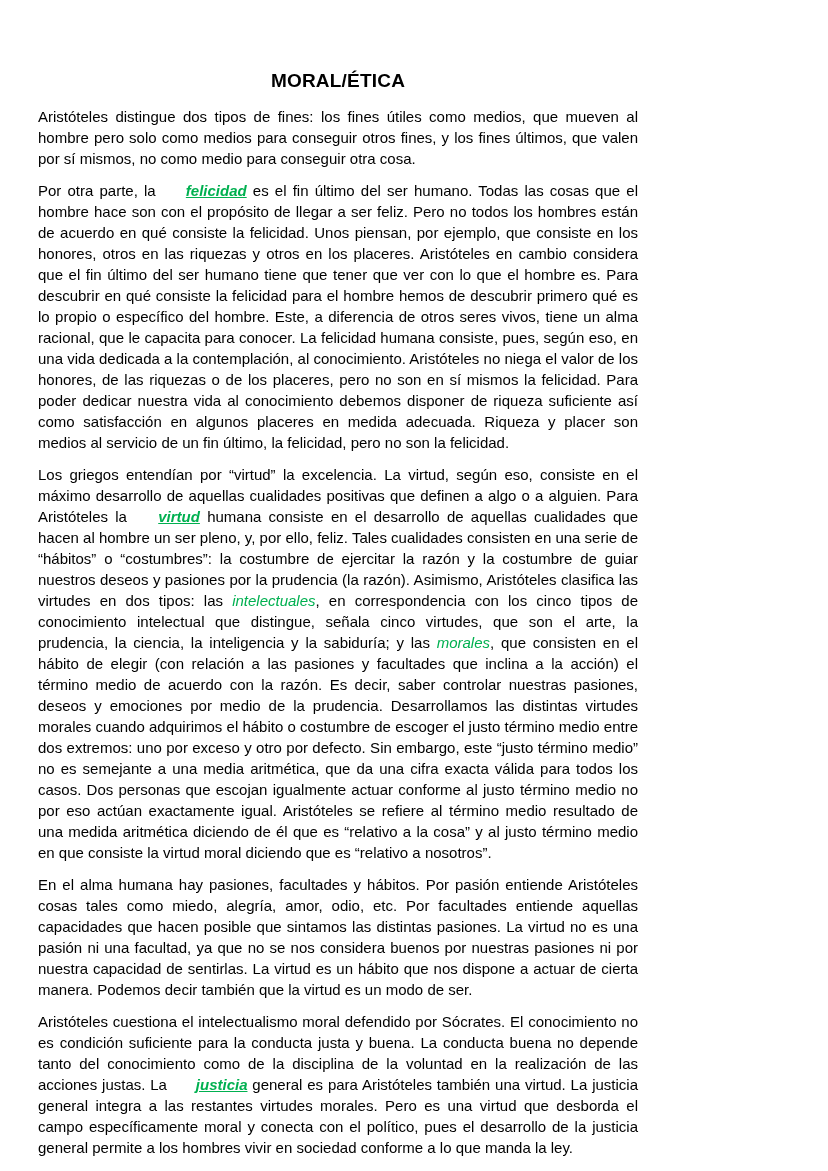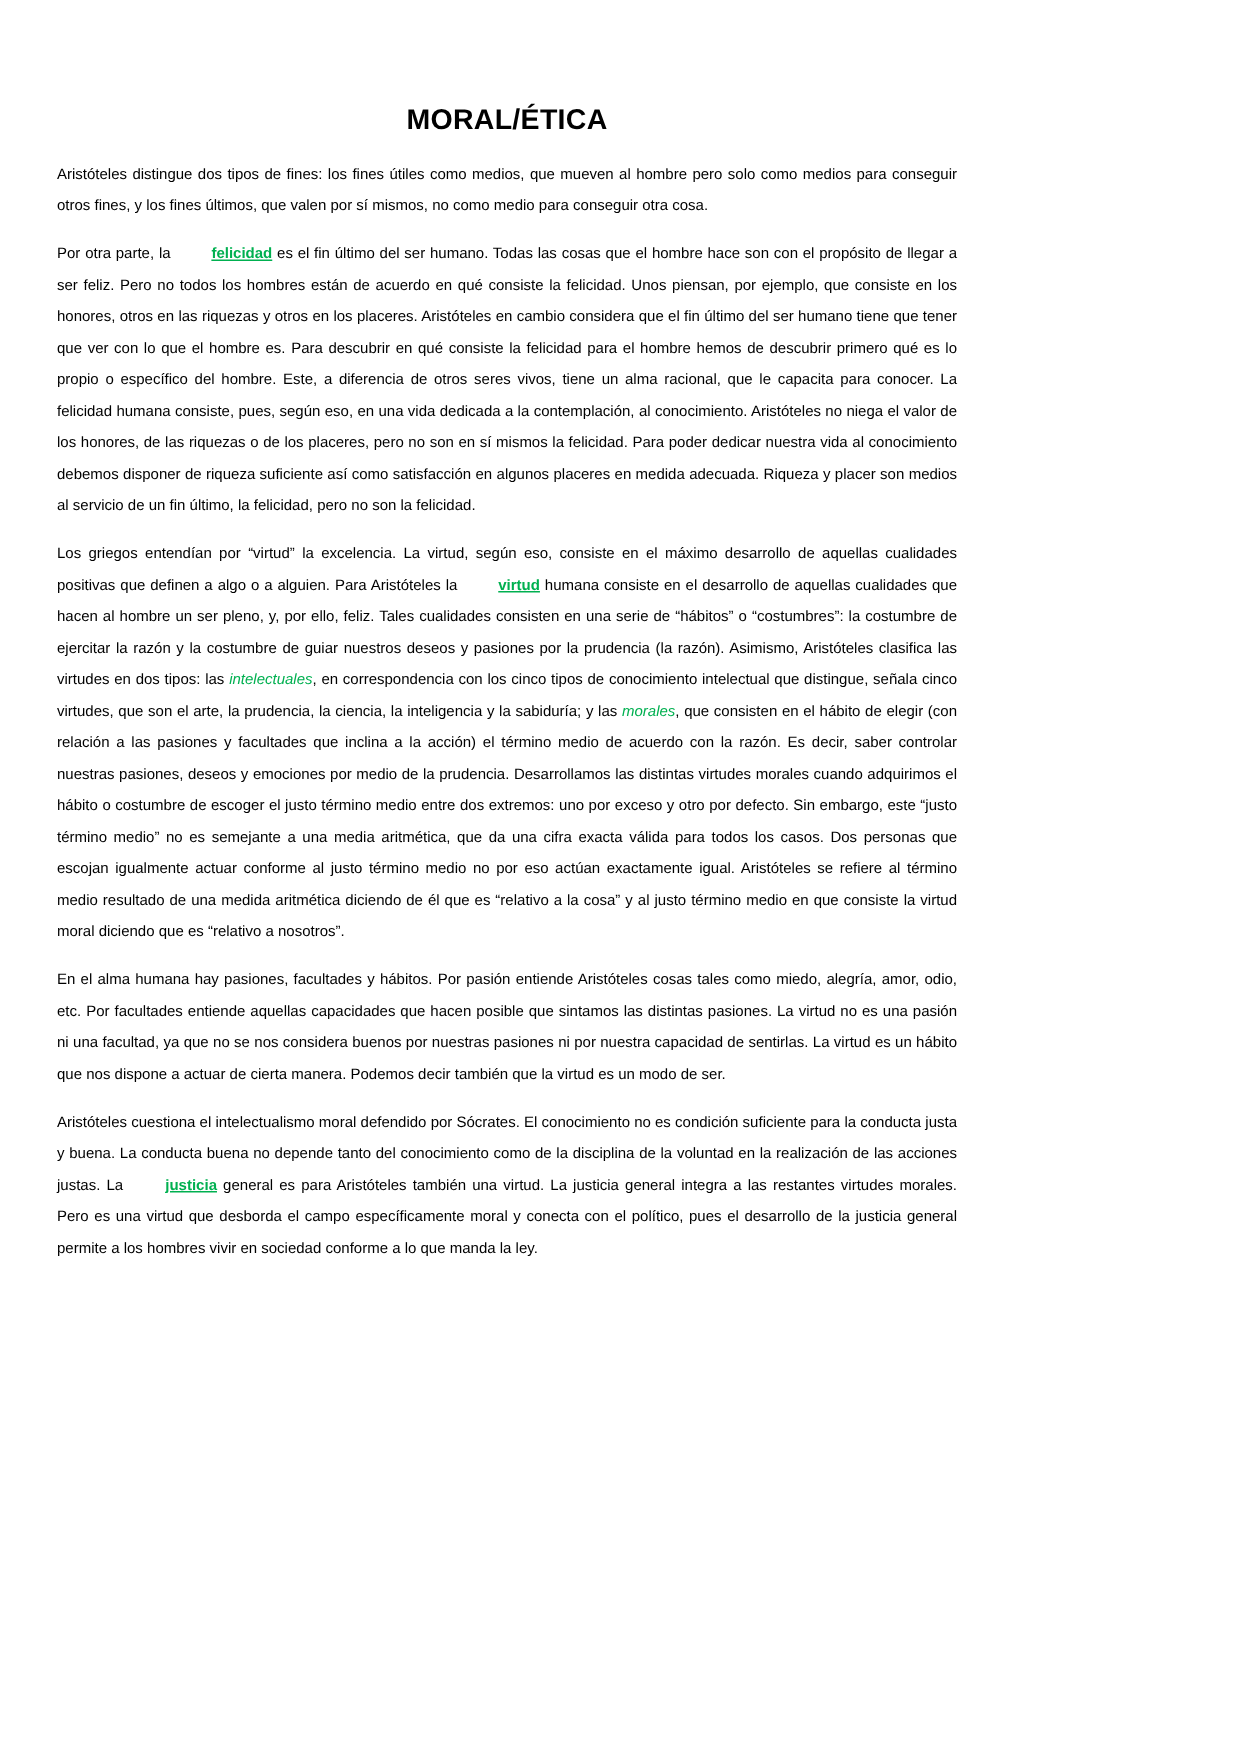--- a/index.html
+++ b/index.html
@@ -17,30 +17,31 @@
     color: #000000;
   }
   .title {
     font-size: 19px;
     font-weight: bold;
     text-align: center;
     margin: 0 0 14px 0;
     letter-spacing: 0.2px;
   }
   .para {
-    font-size: 10px;
+    font-size: 15px;
     line-height: 21px;
     text-align: justify;
     margin: 0 0 11px 0;
   }
   .normal {
     color: #000000;
   }
   .highlight-strong {
     font-weight: bold;
+    font-style: italic;
     text-decoration: underline;
     margin-left: 24px;
   }
   .highlight {
     font-style: italic;
   }
 </style>
 </head>
 <body>
 

